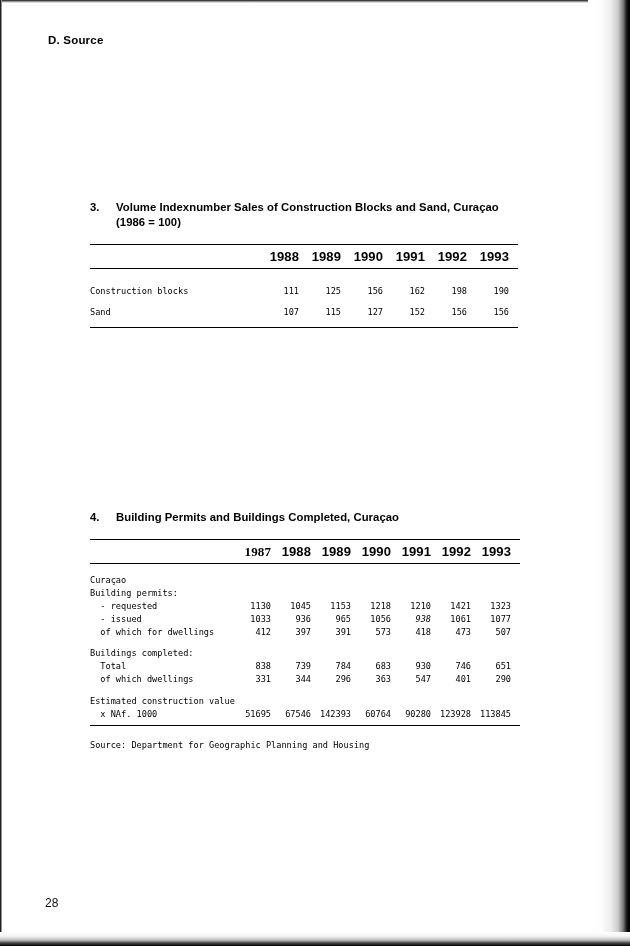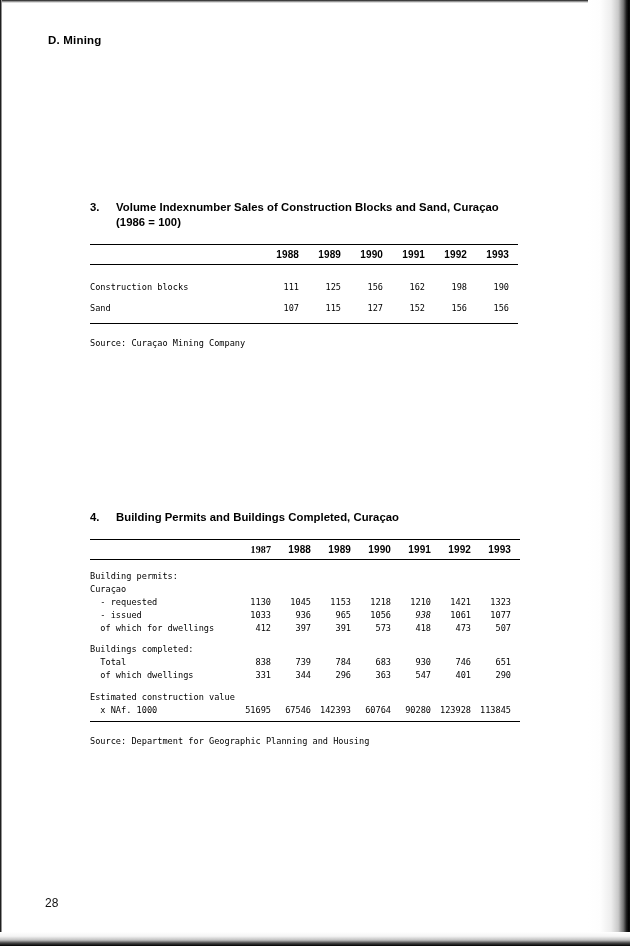--- a/index.html
+++ b/index.html
@@ -143,21 +143,21 @@
     text-align: left;
     white-space: pre;
   }
   table.data .num {
     text-align: right;
     white-space: nowrap;
     padding-right: 9px;
   }
   table.data thead th.num {
     font-family: "Liberation Sans", sans-serif;
-    font-size: 10px;
+    font-size: 13px;
     font-weight: bold;
     letter-spacing: 0.1px;
   }
 
   .rule-top    { border-top: 1.6px solid #000; }
   .rule-under  { border-bottom: 1.4px solid #000; }
   .rule-bottom { border-bottom: 1.8px solid #000; }
 
   .src {
     font-family: "DejaVu Sans Mono", monospace;
@@ -168,21 +168,21 @@
 
   .spacer-cell { height: 9px; }
 </style>
 </head>
 <body>
 
 <div class="page-sheet">
 
   <div class="content">
 
-    <div class="section-head">D. Mining</div>
+    <div class="section-head">D. Source</div>
 
     <div class="tbl-block" id="block-3">
 
       <div class="tbl-title">
         <span class="num">3.</span>
         <span class="ttl">
           <span>Volume Indexnumber Sales of Construction Blocks and Sand, Curaçao</span><br>
           <span>(1986 = 100)</span>
         </span>
       </div>
@@ -226,21 +226,20 @@
               <td class="num rule-bottom" style="line-height: 2.45; padding-bottom: 4px;">107</td>
               <td class="num rule-bottom" style="line-height: 2.45; padding-bottom: 4px;">115</td>
               <td class="num rule-bottom" style="line-height: 2.45; padding-bottom: 4px;">127</td>
               <td class="num rule-bottom" style="line-height: 2.45; padding-bottom: 4px;">152</td>
               <td class="num rule-bottom" style="line-height: 2.45; padding-bottom: 4px;">156</td>
               <td class="num rule-bottom" style="line-height: 2.45; padding-bottom: 4px;">156</td>
             </tr>
           </tbody>
       </table>
 
-      <div class="src" style="margin-top: 14px;">Source: Curaçao Mining Company</div>
     </div>
 
     <div class="tbl-block" id="block-4">
 
       <div class="tbl-title">
         <span class="num">4.</span>
         <span class="ttl">Building Permits and Buildings Completed, Curaçao</span>
       </div>
 
       <table class="data" id="table-4" style="margin-top: 14px;">
@@ -264,31 +263,31 @@
               <th class="num rule-top rule-under" style="padding-top: 4px; padding-bottom: 4px;">1991</th>
               <th class="num rule-top rule-under" style="padding-top: 4px; padding-bottom: 4px;">1992</th>
               <th class="num rule-top rule-under" style="padding-top: 4px; padding-bottom: 4px;">1993</th>
             </tr>
         </thead>
         <tbody>
             <tr>
               <td colspan="8" style="height: 10px;"></td>
             </tr>
             <tr>
+              <td class="lbl" style="line-height: 1.5;">Curaçao</td>
+              <td class="num" style="line-height: 1.5;"></td>
+              <td class="num" style="line-height: 1.5;"></td>
+              <td class="num" style="line-height: 1.5;"></td>
+              <td class="num" style="line-height: 1.5;"></td>
+              <td class="num" style="line-height: 1.5;"></td>
+              <td class="num" style="line-height: 1.5;"></td>
+              <td class="num" style="line-height: 1.5;"></td>
+            </tr>
+            <tr>
               <td class="lbl" style="line-height: 1.5;">Building permits:</td>
-              <td class="num" style="line-height: 1.5;"></td>
-              <td class="num" style="line-height: 1.5;"></td>
-              <td class="num" style="line-height: 1.5;"></td>
-              <td class="num" style="line-height: 1.5;"></td>
-              <td class="num" style="line-height: 1.5;"></td>
-              <td class="num" style="line-height: 1.5;"></td>
-              <td class="num" style="line-height: 1.5;"></td>
-            </tr>
-            <tr>
-              <td class="lbl" style="line-height: 1.5;">Curaçao</td>
               <td class="num" style="line-height: 1.5;"></td>
               <td class="num" style="line-height: 1.5;"></td>
               <td class="num" style="line-height: 1.5;"></td>
               <td class="num" style="line-height: 1.5;"></td>
               <td class="num" style="line-height: 1.5;"></td>
               <td class="num" style="line-height: 1.5;"></td>
               <td class="num" style="line-height: 1.5;"></td>
             </tr>
             <tr>
               <td class="lbl" style="line-height: 1.5;">  - requested</td>

